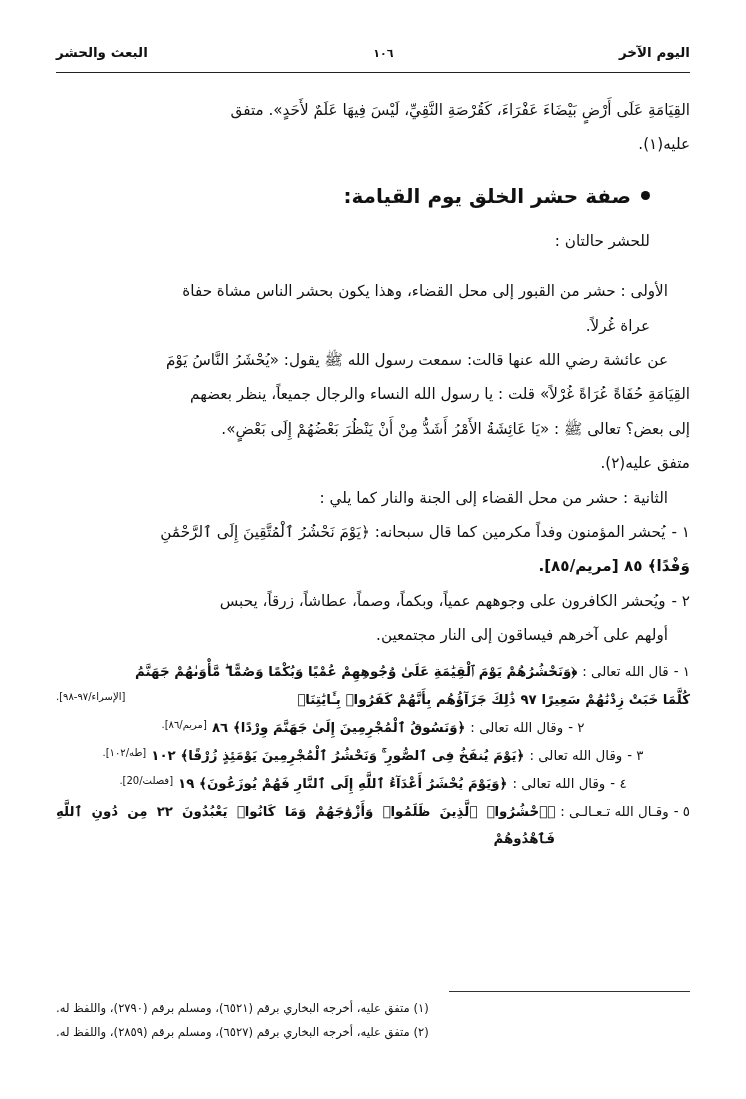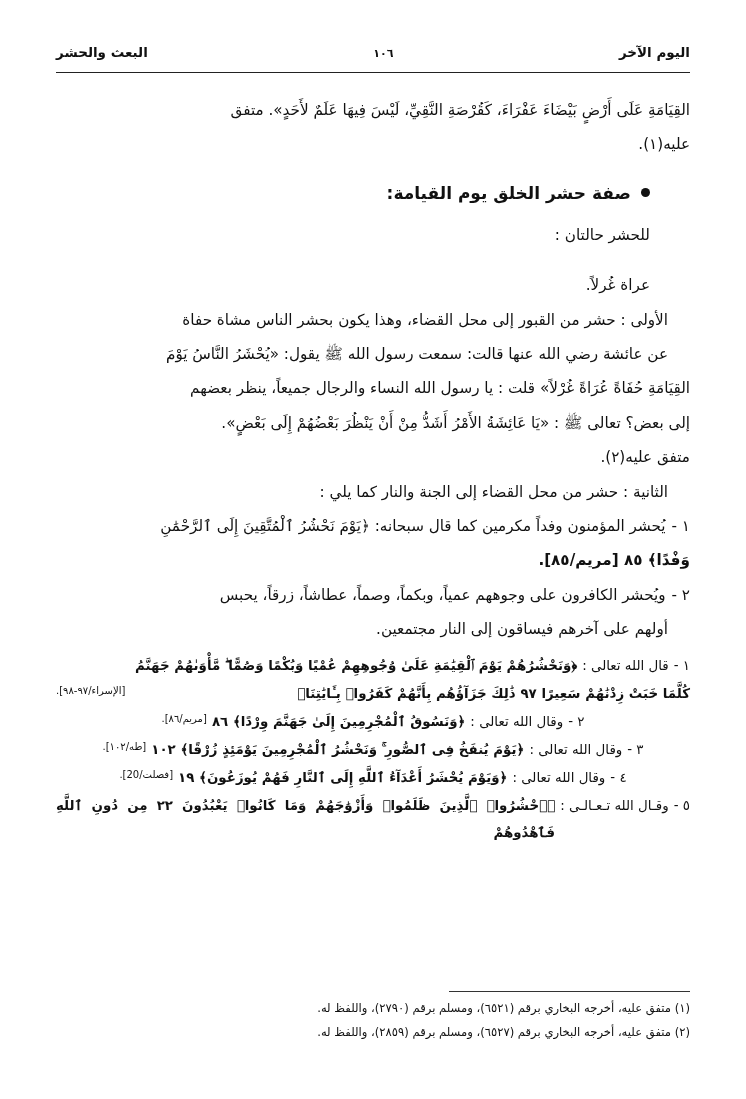--- a/index.html
+++ b/index.html
@@ -70,21 +70,21 @@
     font-weight: normal;
   }
   
   .bullet-head {
     display: flex;
     flex-direction: row;
     align-items: center;
     justify-content: flex-start;
     gap: 10px;
     font-weight: bold;
-    font-size: 17px;
+    font-size: 20px;
     margin: 16px 0 10px 0;
     padding-right: 40px;
   }
   .bullet-dot {
     width: 9px;
     height: 9px;
     background: #111;
     border-radius: 50%;
     display: inline-block;
     flex: 0 0 auto;
@@ -141,21 +141,21 @@
     line-height: 1.85;
   }
   .footnotes hr {
     border: none;
     border-top: 1px solid #333;
     width: 38%;
     margin: 0 0 6px auto;
   }
   .footnotes p {
     margin: 0 0 2px 0;
-    text-align: right;
+    text-align: left;
   }
 </style>
 </head>
 <body>
 
 <div class="page">
 
   <div class="page-header">
     <span class="hdr-side">اليوم الآخر</span>
     <span class="hdr-num">١٠٦</span>
@@ -168,22 +168,22 @@
     <p class="para-block">القِيَامَةِ عَلَى أَرْضٍ بَيْضَاءَ عَفْرَاءَ، كَقُرْصَةِ النَّقِيِّ، لَيْسَ فِيهَا عَلَمٌ لأَحَدٍ». متفق</p>
     <p class="para-block right-pull">عليه(١).</p>
 
     <div class="bullet-head">
       <span class="bullet-dot"></span>
       <span>صفة حشر الخلق يوم القيامة:</span>
     </div>
 
     <p class="sub-line">للحشر حالتان :</p>
 
+    <p class="para-block indent">الأولى : حشر من القبور إلى محل القضاء، وهذا يكون بحشر الناس مشاة حفاة</p>
     <p class="para-block" style="padding-right:40px;">عراة غُرلاً.</p>
-    <p class="para-block indent">الأولى : حشر من القبور إلى محل القضاء، وهذا يكون بحشر الناس مشاة حفاة</p>
 
     <p class="para-block indent hadith">عن عائشة رضي الله عنها قالت: سمعت رسول الله ﷺ يقول: «يُحْشَرُ النَّاسُ يَوْمَ</p>
     <p class="para-block hadith">القِيَامَةِ حُفَاةً عُرَاةً غُرْلاً» قلت : يا رسول الله النساء والرجال جميعاً، ينظر بعضهم</p>
     <p class="para-block hadith">إلى بعض؟ تعالى ﷺ : «يَا عَائِشَةُ الأَمْرُ أَشَدُّ مِنْ أَنْ يَنْظُرَ بَعْضُهُمْ إِلَى بَعْضٍ».</p>
     <p class="para-block hadith">متفق عليه(٢).</p>
 
     <p class="para-block indent">الثانية : حشر من محل القضاء إلى الجنة والنار كما يلي :</p>
 
     <div class="num-item">
       <span class="num">١ -</span>

